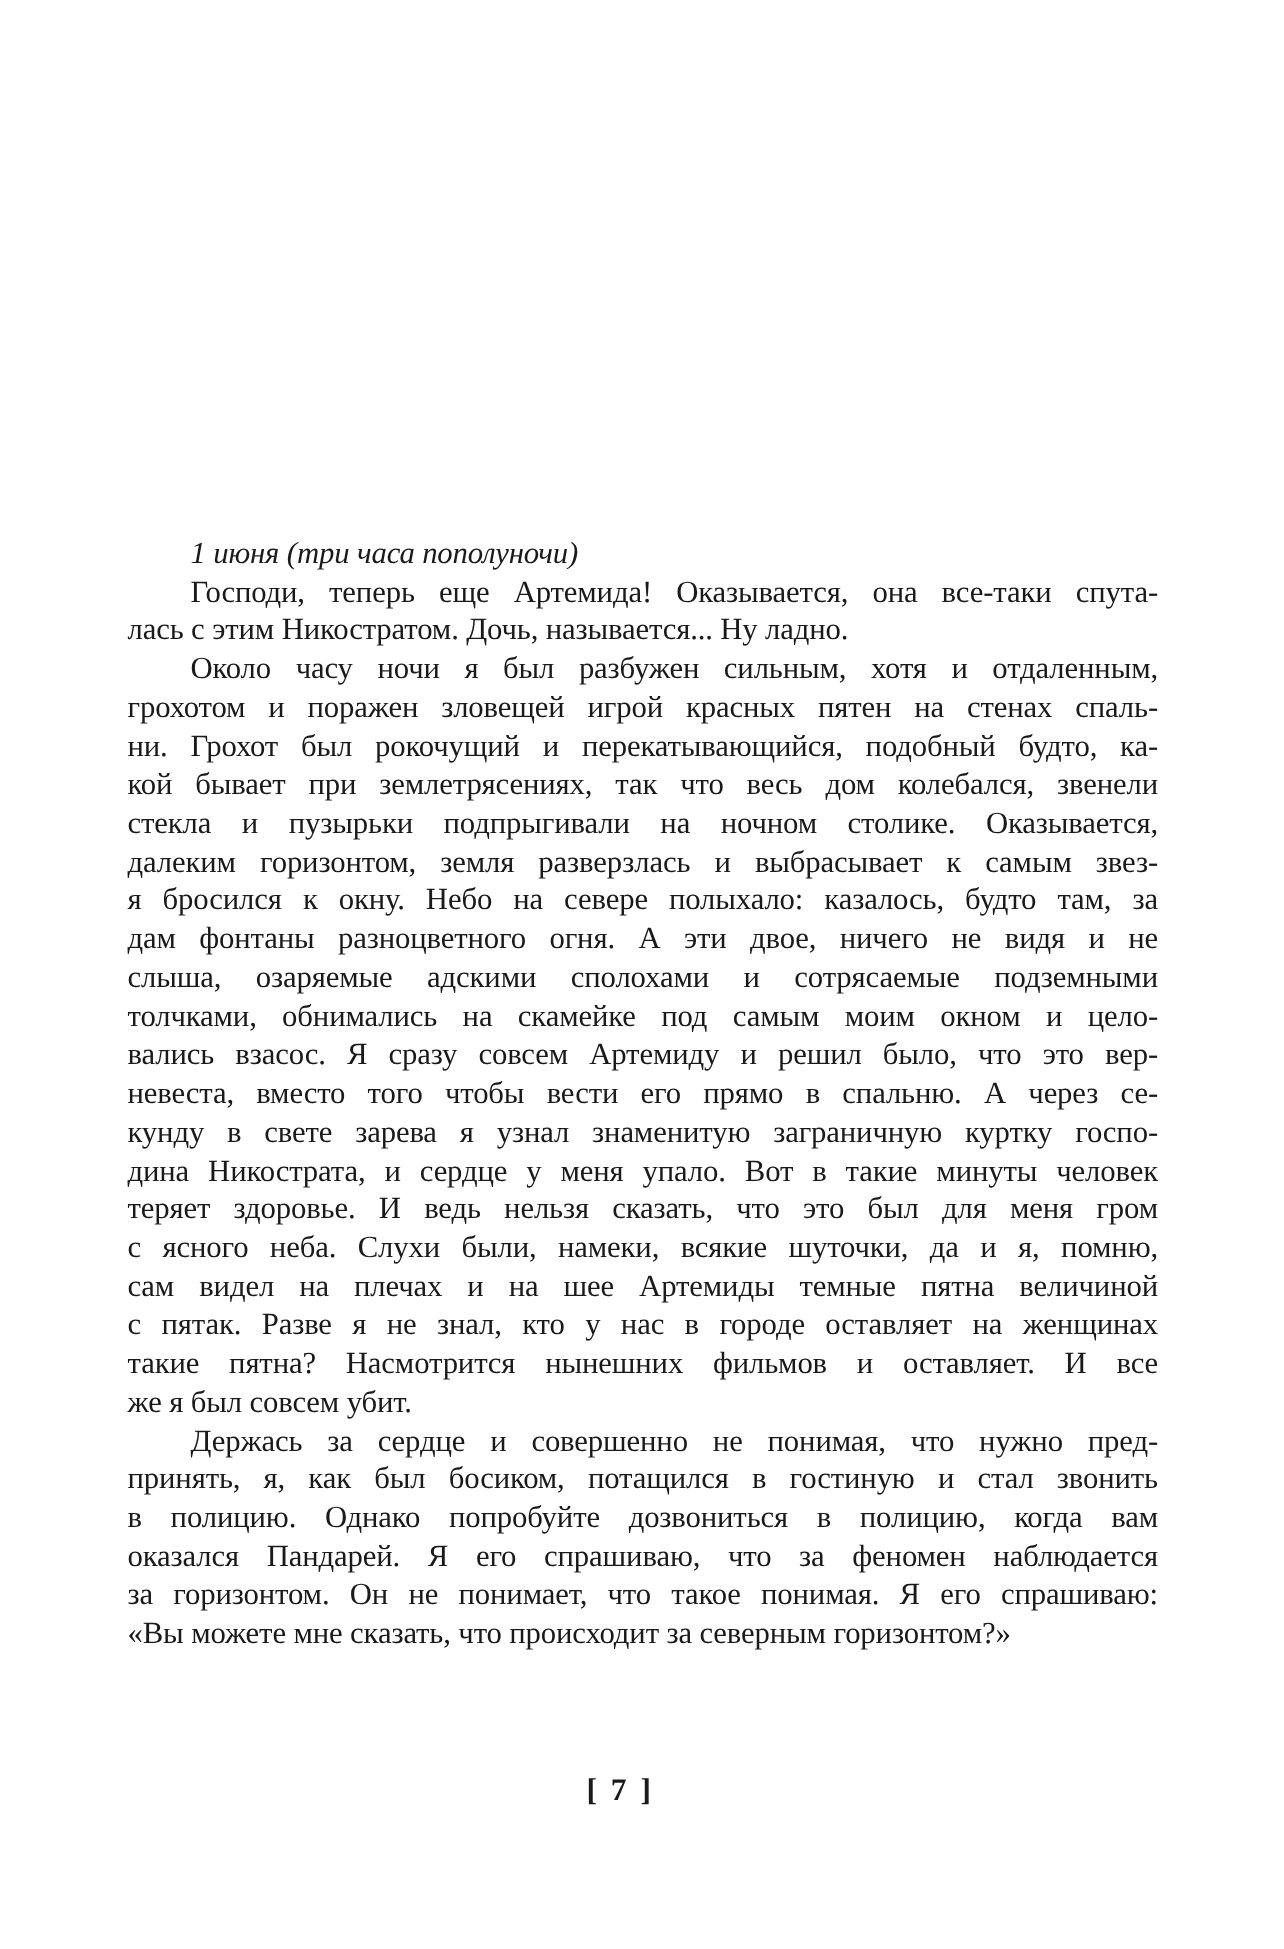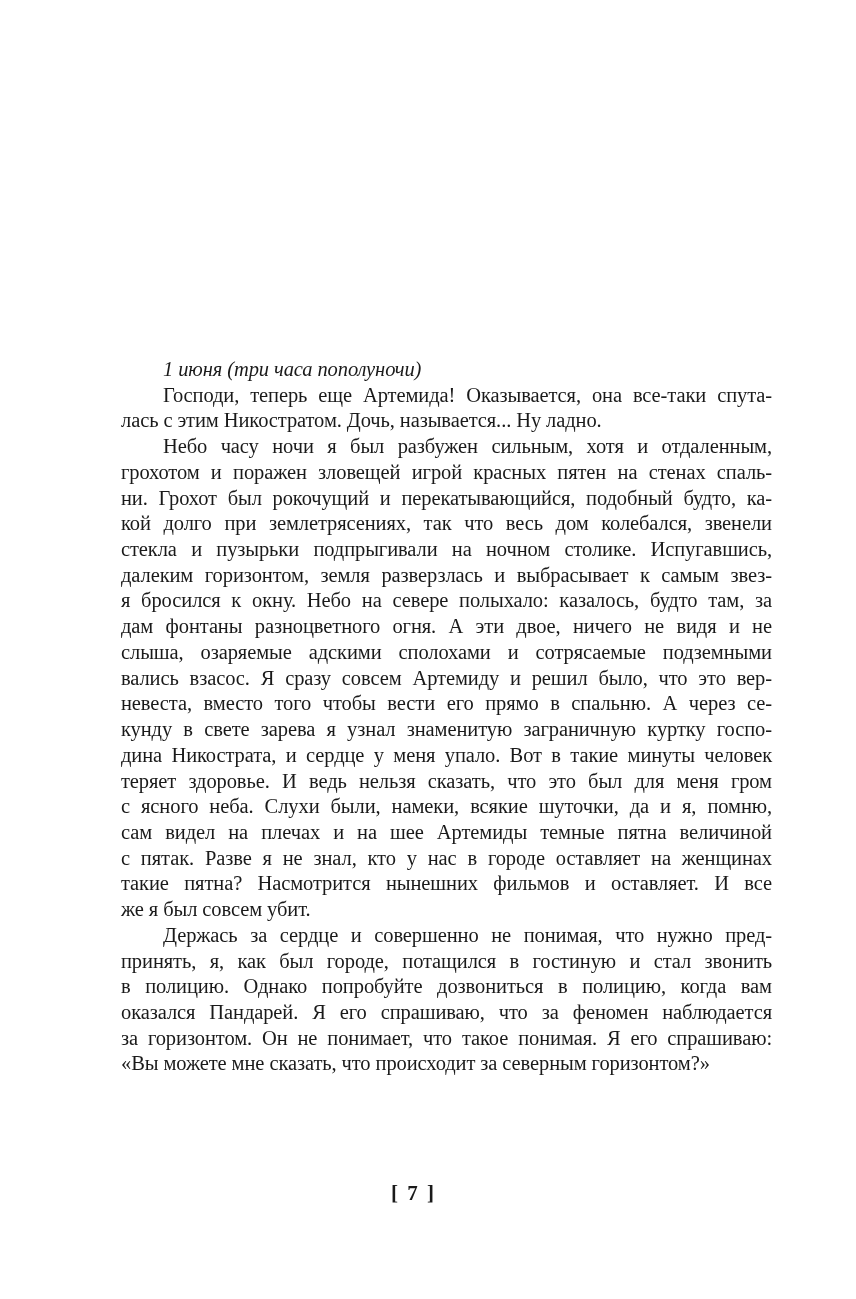--- a/index.html
+++ b/index.html
@@ -22,21 +22,20 @@
     top: 357px;
     width: 687px;
     font-size: 20.5px;
     line-height: 25.72px;
     letter-spacing: -0.1px;
   }
   .line {
     text-align: justify;
     text-align-last: justify;
     white-space: normal;
-    margin-left: 36px;
   }
   .line.para-first {
     text-indent: 42px;
   }
   .line.para-last {
     text-align: center;
     text-align-last: left;
   }
   .line.heading-line {
     font-style: italic;
@@ -60,41 +59,42 @@
 </head>
 <body>
 
 <div class="book-page">
 
   <div class="text-block" id="text-block">
     <div class="line heading-line">1 июня (три часа пополуночи)</div>
 
   <div class="line para-first">Господи, теперь еще Артемида! Оказывается, она все-таки спута-</div>
       <div class="line para-last">лась с этим Никостратом. Дочь, называется... Ну ладно.</div>
-      <div class="line para-first">Небо часу ночи я был разбужен сильным, хотя и отдаленным,</div>
+      <div class="line para-first">Около часу ночи я был разбужен сильным, хотя и отдаленным,</div>
       <div class="line">грохотом и поражен зловещей игрой красных пятен на стенах спаль-</div>
       <div class="line">ни. Грохот был рокочущий и перекатывающийся, подобный будто, ка-</div>
-      <div class="line">кой долго при землетрясениях, так что весь дом колебался, звенели</div>
-      <div class="line">стекла и пузырьки подпрыгивали на ночном столике. Испугавшись,</div>
+      <div class="line">кой бывает при землетрясениях, так что весь дом колебался, звенели</div>
+      <div class="line">стекла и пузырьки подпрыгивали на ночном столике. Оказывается,</div>
       <div class="line">далеким горизонтом, земля разверзлась и выбрасывает к самым звез-</div>
       <div class="line">я бросился к окну. Небо на севере полыхало: казалось, будто там, за</div>
       <div class="line">дам фонтаны разноцветного огня. А эти двое, ничего не видя и не</div>
       <div class="line">слыша, озаряемые адскими сполохами и сотрясаемые подземными</div>
+      <div class="line">толчками, обнимались на скамейке под самым моим окном и цело-</div>
       <div class="line">вались взасос. Я сразу совсем Артемиду и решил было, что это вер-</div>
       <div class="line">невеста, вместо того чтобы вести его прямо в спальню. А через се-</div>
       <div class="line">кунду в свете зарева я узнал знаменитую заграничную куртку госпо-</div>
       <div class="line">дина Никострата, и сердце у меня упало. Вот в такие минуты человек</div>
       <div class="line">теряет здоровье. И ведь нельзя сказать, что это был для меня гром</div>
       <div class="line">с ясного неба. Слухи были, намеки, всякие шуточки, да и я, помню,</div>
       <div class="line">сам видел на плечах и на шее Артемиды темные пятна величиной</div>
       <div class="line">с пятак. Разве я не знал, кто у нас в городе оставляет на женщинах</div>
       <div class="line">такие пятна? Насмотрится нынешних фильмов и оставляет. И все</div>
       <div class="line para-last">же я был совсем убит.</div>
       <div class="line para-first">Держась за сердце и совершенно не понимая, что нужно пред-</div>
-      <div class="line">принять, я, как был городе, потащился в гостиную и стал звонить</div>
+      <div class="line">принять, я, как был босиком, потащился в гостиную и стал звонить</div>
       <div class="line">в полицию. Однако попробуйте дозвониться в полицию, когда вам</div>
       <div class="line">оказался Пандарей. Я его спрашиваю, что за феномен наблюдается</div>
       <div class="line">за горизонтом. Он не понимает, что такое понимая. Я его спрашиваю:</div>
       <div class="line para-last">«Вы можете мне сказать, что происходит за северным горизонтом?»</div>
     </div>
 
   <div class="page-number">[ 7 ]</div>
 
 </div>
 

